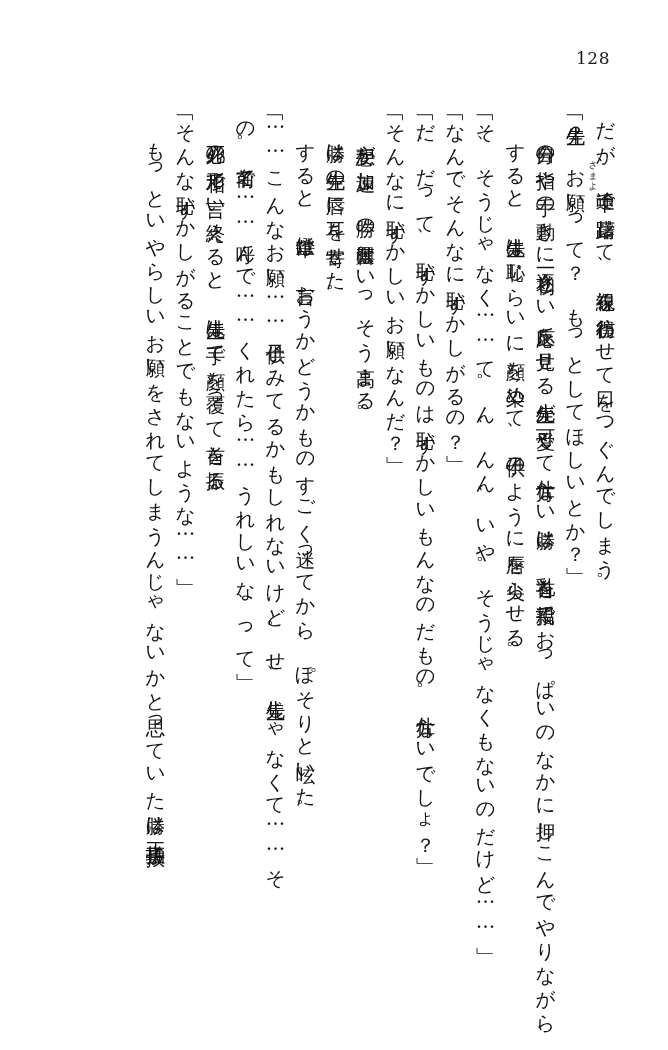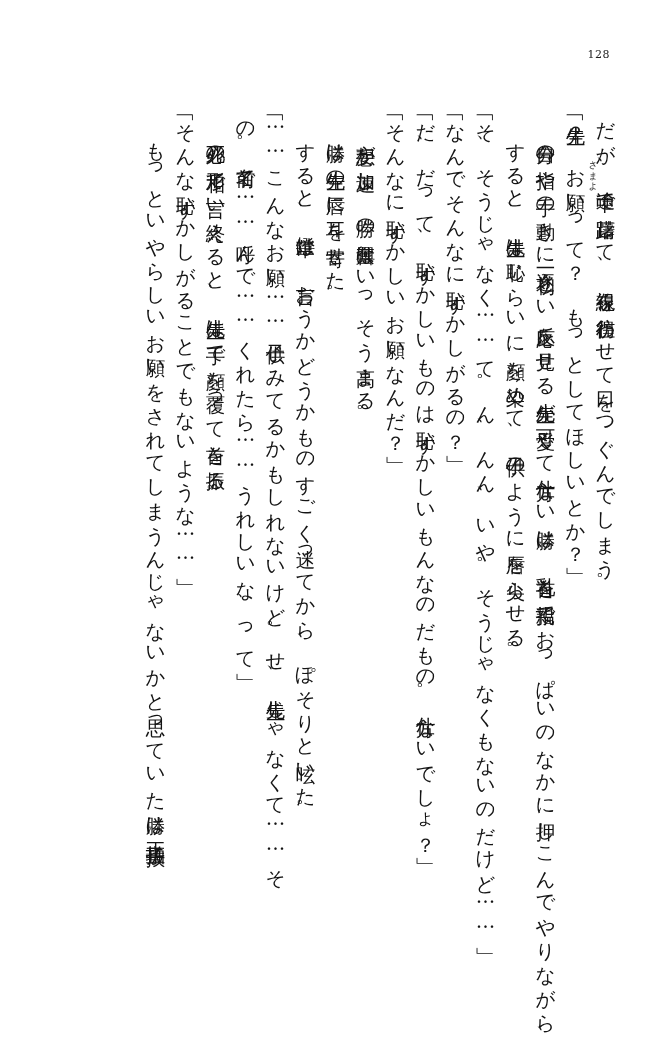--- a/index.html
+++ b/index.html
@@ -19,21 +19,21 @@
   .page {
     position: absolute;
     inset: 0;
     background: #ffffff;
   }
 
   .page-number {
     position: absolute;
     top: 48px;
     right: 58px;
-    font-size: 11px;
+    font-size: 17px;
     letter-spacing: 0.5px;
     color: #1a1a1a;
     font-family: "DejaVu Serif", "Liberation Serif", serif;
   }
 
   .text-body {
     position: absolute;
     top: 108px;
     left: 40px;
     right: 48px;

